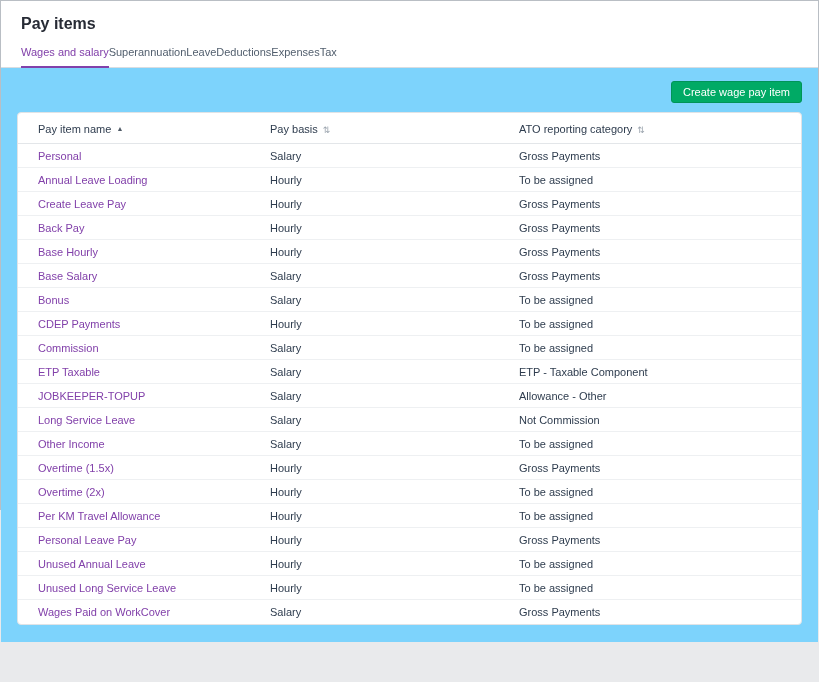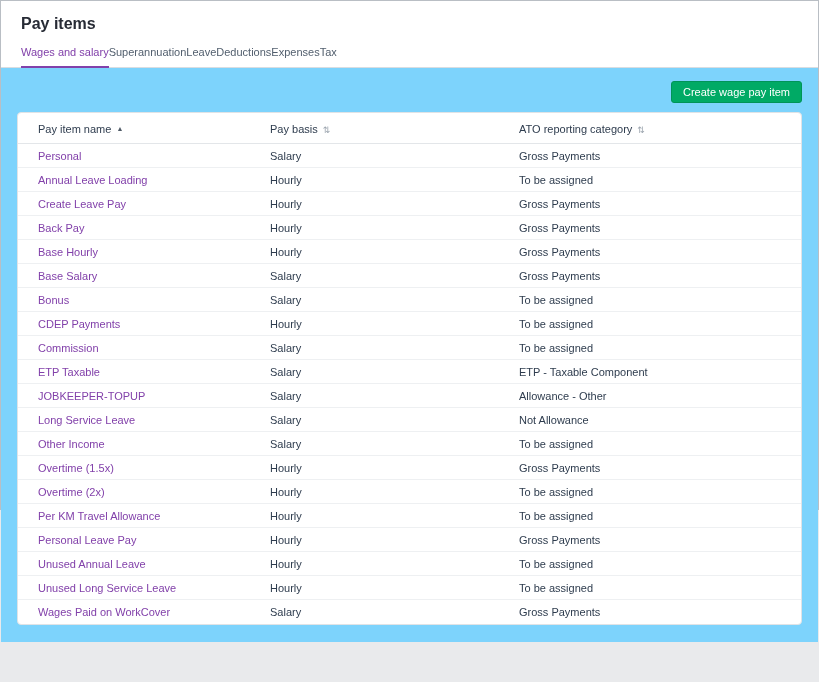--- a/index.html
+++ b/index.html
@@ -213,21 +213,21 @@
               <td>ETP - Taxable Component</td>
             </tr>
             <tr>
               <td><a href="#">JOBKEEPER-TOPUP</a></td>
               <td>Salary</td>
               <td>Allowance - Other</td>
             </tr>
             <tr>
               <td><a href="#">Long Service Leave</a></td>
               <td>Salary</td>
-              <td>Not Allowance</td>
+              <td>Not Commission</td>
             </tr>
             <tr>
               <td><a href="#">Other Income</a></td>
               <td>Salary</td>
               <td>To be assigned</td>
             </tr>
             <tr>
               <td><a href="#">Overtime (1.5x)</a></td>
               <td>Hourly</td>
               <td>Gross Payments</td>

